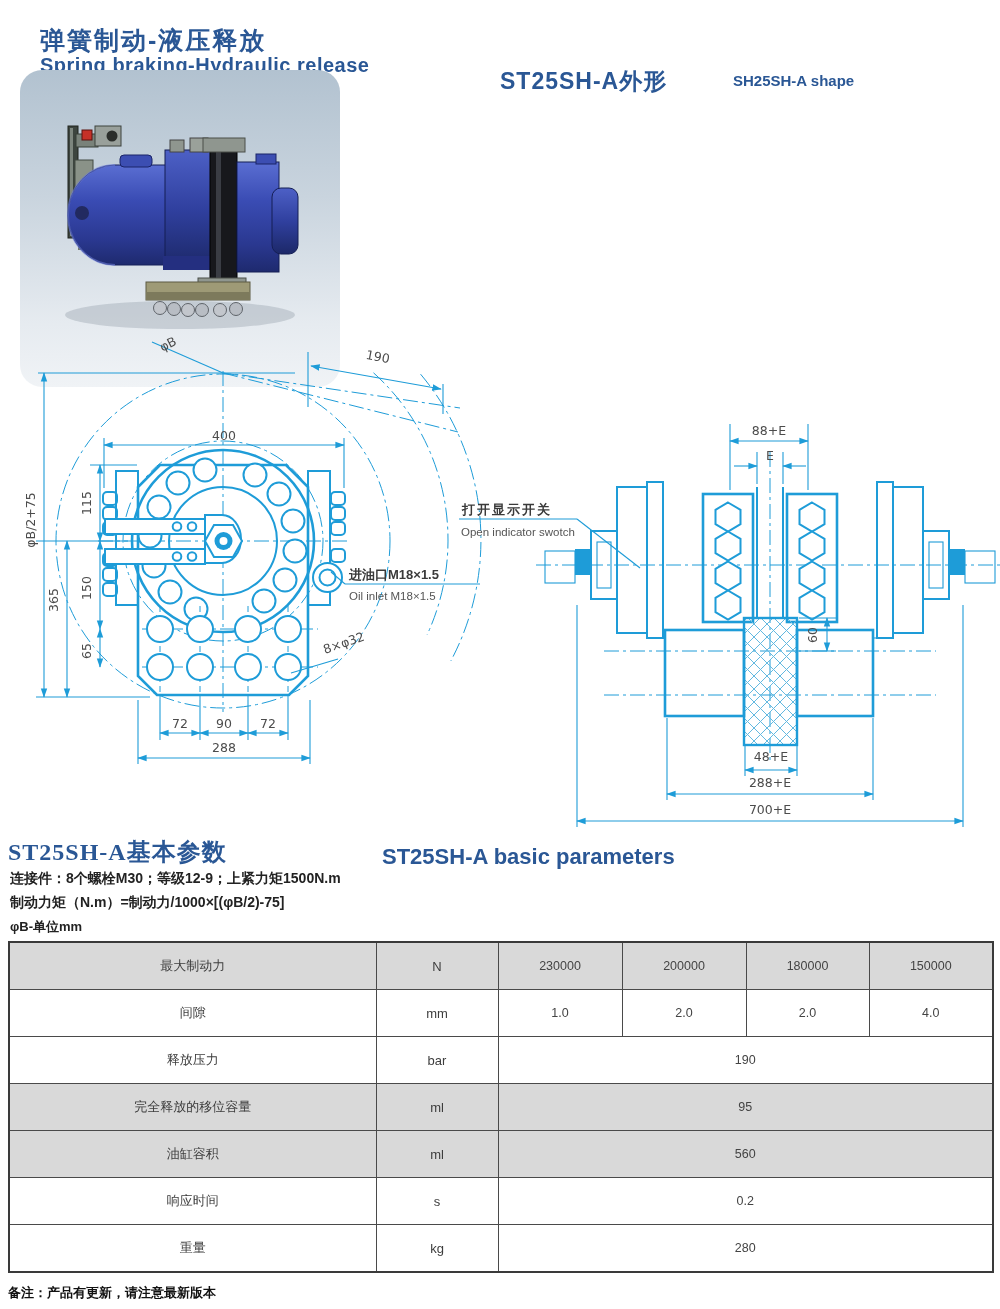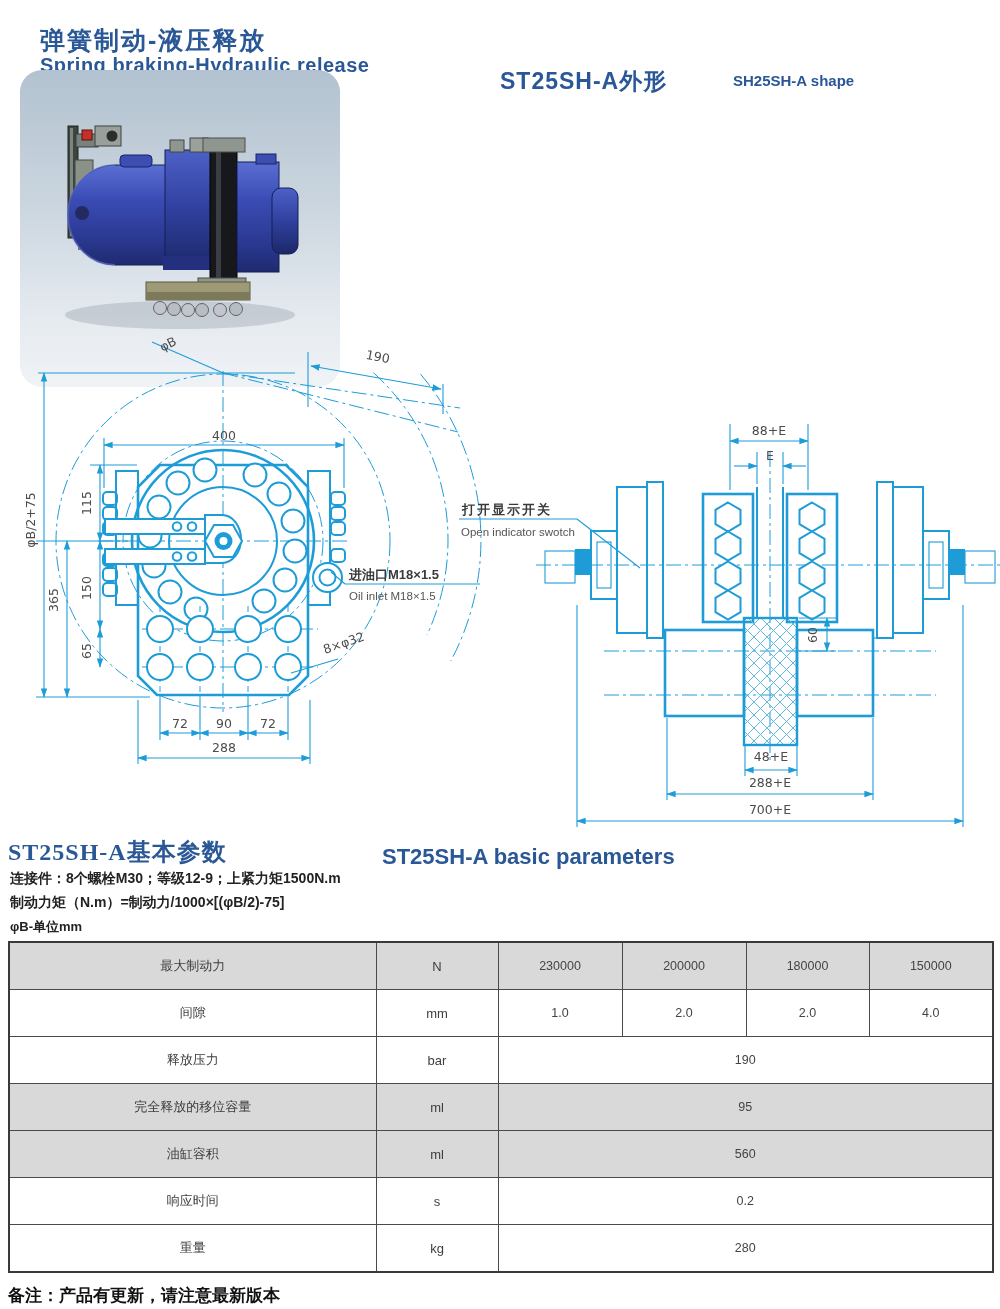--- a/index.html
+++ b/index.html
@@ -20,21 +20,21 @@
   .drawing{position:absolute;left:0;top:335px;width:1000px;height:505px;}
   .params-zh{position:absolute;left:8px;top:836px;font-size:24px;font-weight:bold;letter-spacing:1px;font-family:Liberation Serif, serif;}
   .params-en{position:absolute;left:382px;top:844px;font-size:22px;font-weight:bold;}
   .notes{position:absolute;left:10px;top:870px;width:640px;color:#222;}
   .notes p{margin:0 0 6px 0;font-size:14px;font-weight:bold;}
   .notes p.small{font-size:13px;margin-top:4px;}
   .param-table{position:absolute;left:8px;top:941px;width:984px;border-collapse:collapse;border:2px solid #3a3a3a;table-layout:fixed;padding-left:36px;}
   .param-table td{border:1px solid #4a4a4a;height:44px;text-align:center;vertical-align:middle;color:#3d3d3d;font-size:13px;}
   .param-table td.num{font-size:12.5px;color:#444;}
   .param-table tr.shade{background:#d9d9d9;}
-  .footer-note{position:absolute;left:8px;top:1284px;font-size:17px;font-weight:bold;color:#111;}
+  .footer-note{position:absolute;left:8px;top:1284px;font-size:13px;font-weight:bold;color:#111;}
   
   .ln{stroke:#1e9cd8;fill:none;stroke-width:2;}
   .lnw{stroke:#1e9cd8;fill:#fff;stroke-width:2;}
   .thk{stroke-width:2.6;}
   .thin{stroke:#1e9cd8;fill:none;stroke-width:1.1;}
   .cl{stroke:#1e9cd8;fill:none;stroke-width:1;stroke-dasharray:15 4 3 4;}
   .dsh{stroke:#1e9cd8;fill:none;stroke-width:1;stroke-dasharray:6 4;}
   .dim{stroke:#1e9cd8;fill:none;stroke-width:1.1;}
   .dt{font-size:12.5px;fill:#4c4c4c;font-family:"DejaVu Sans",sans-serif;}
   .zhl{font-size:13px;fill:#3a3a3a;font-weight:600;font-family:"Liberation Sans",sans-serif;}

